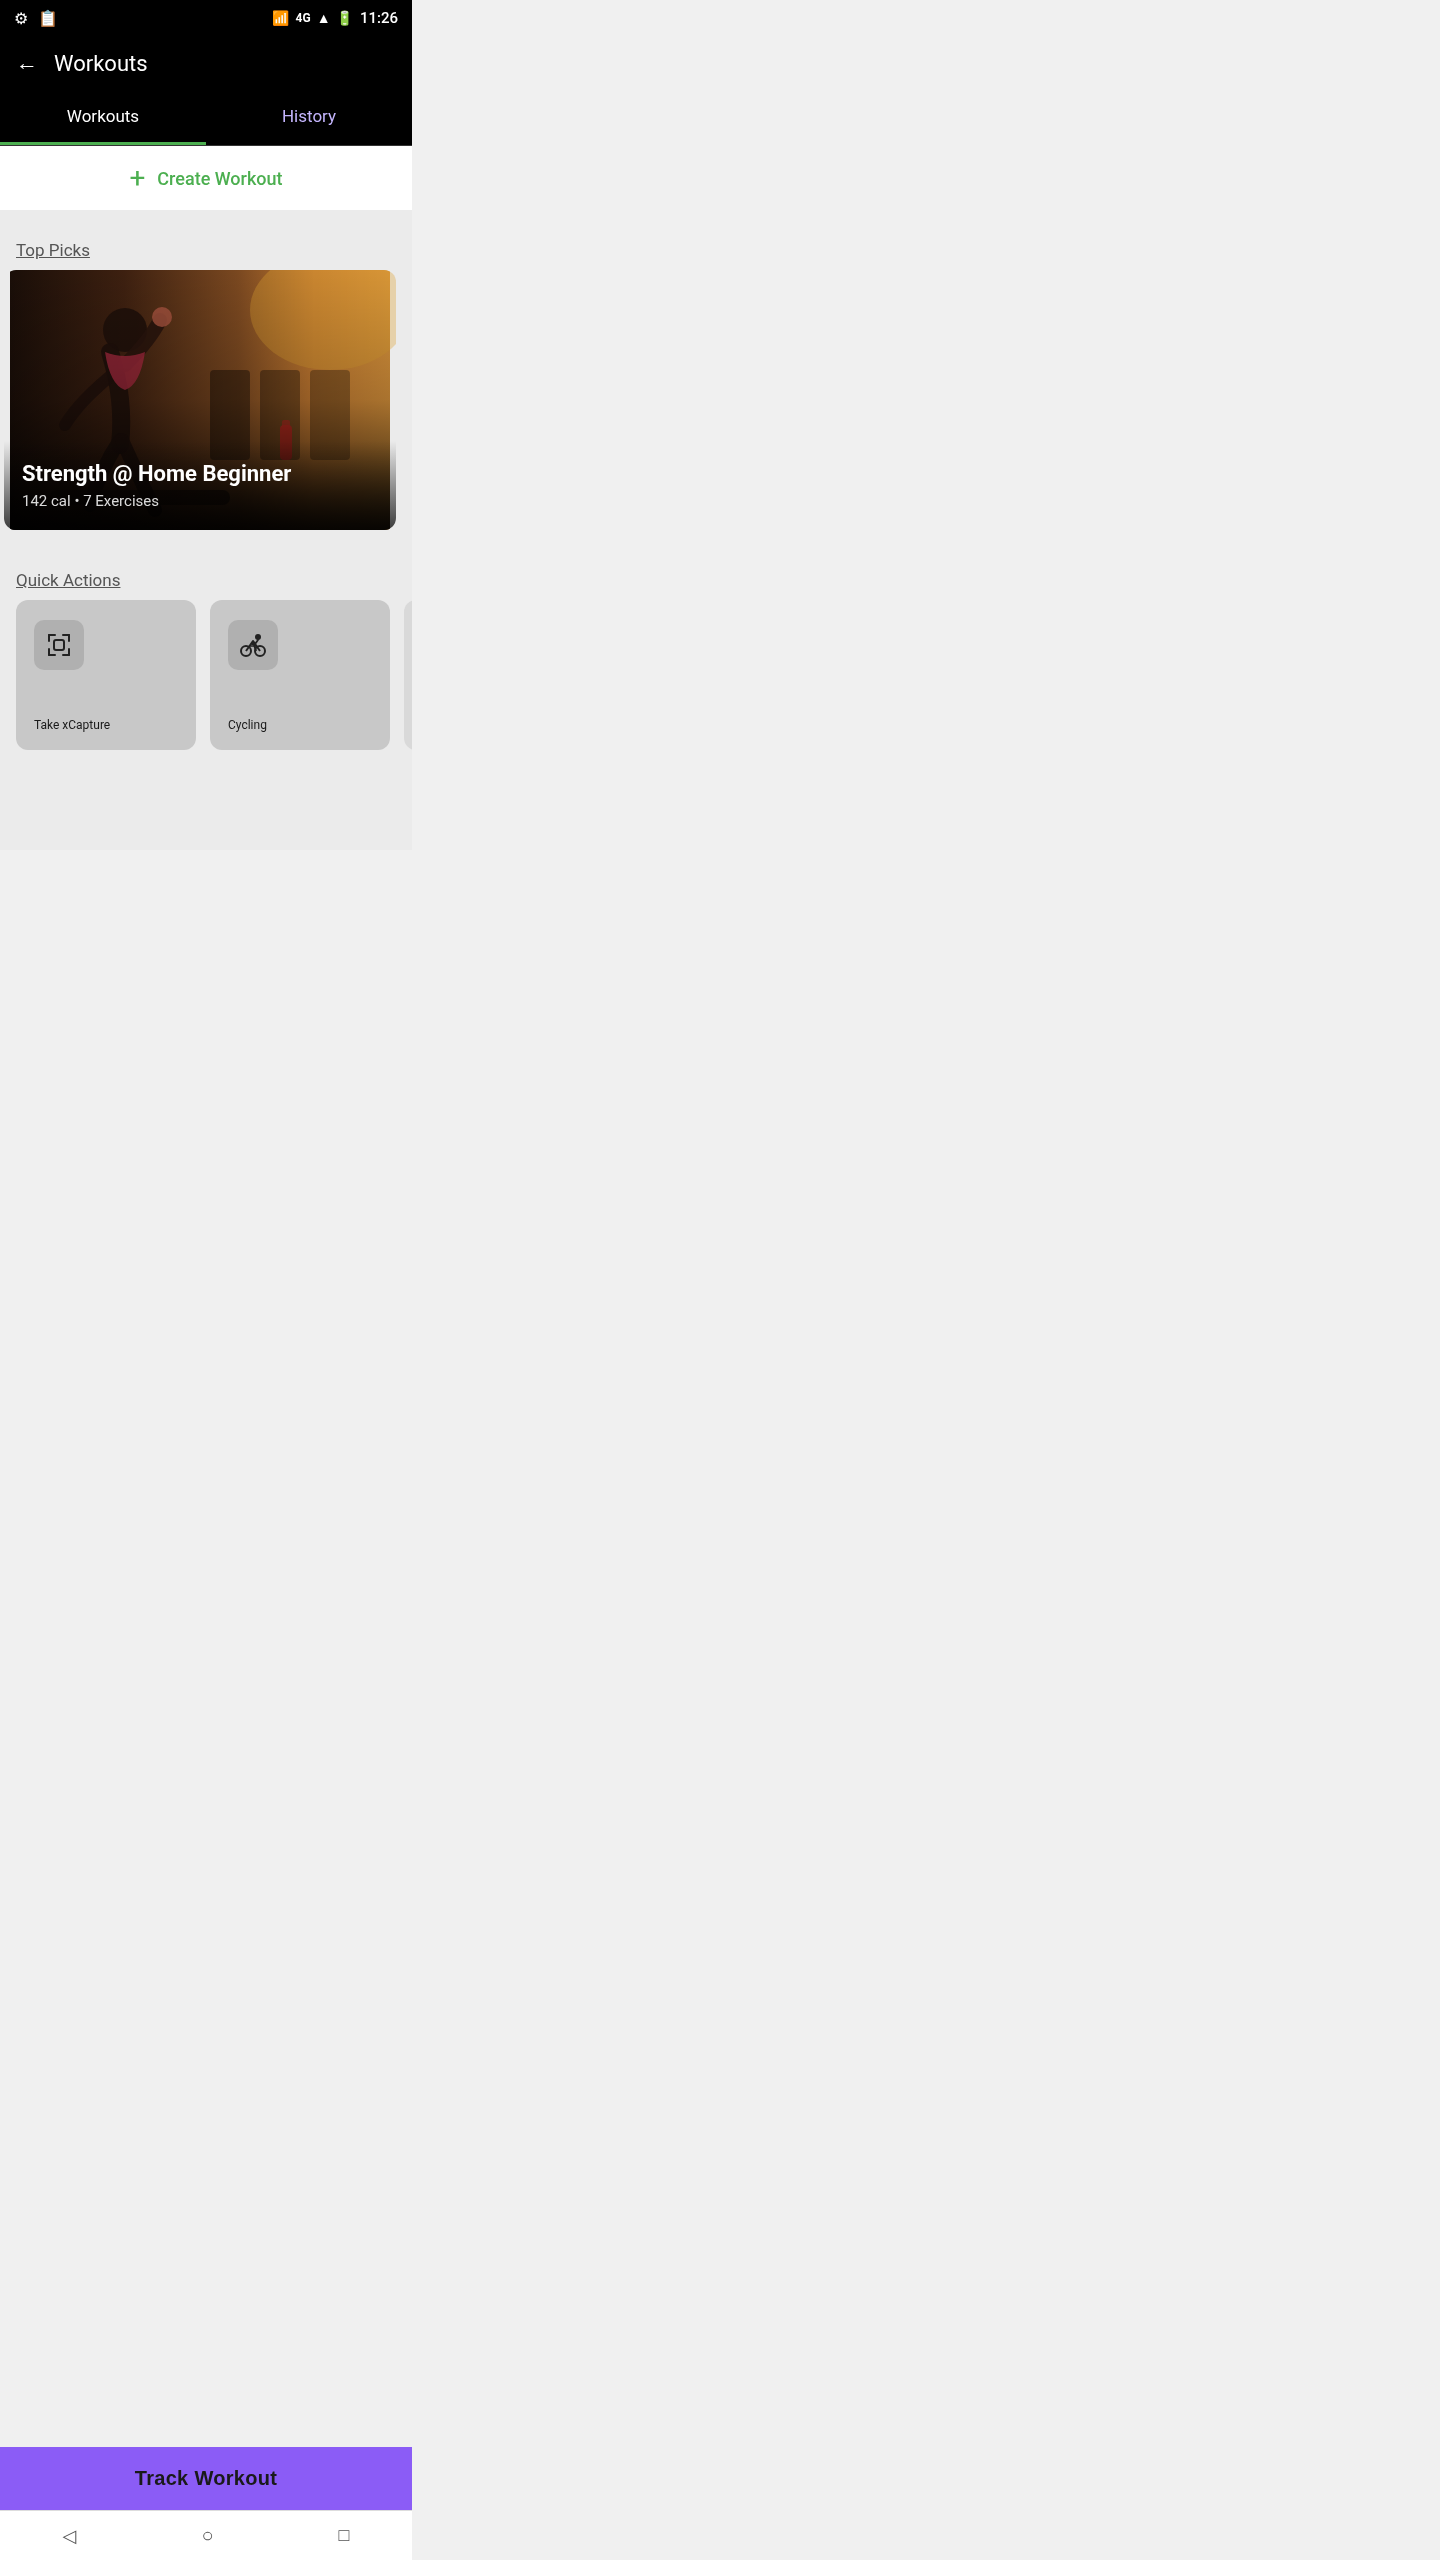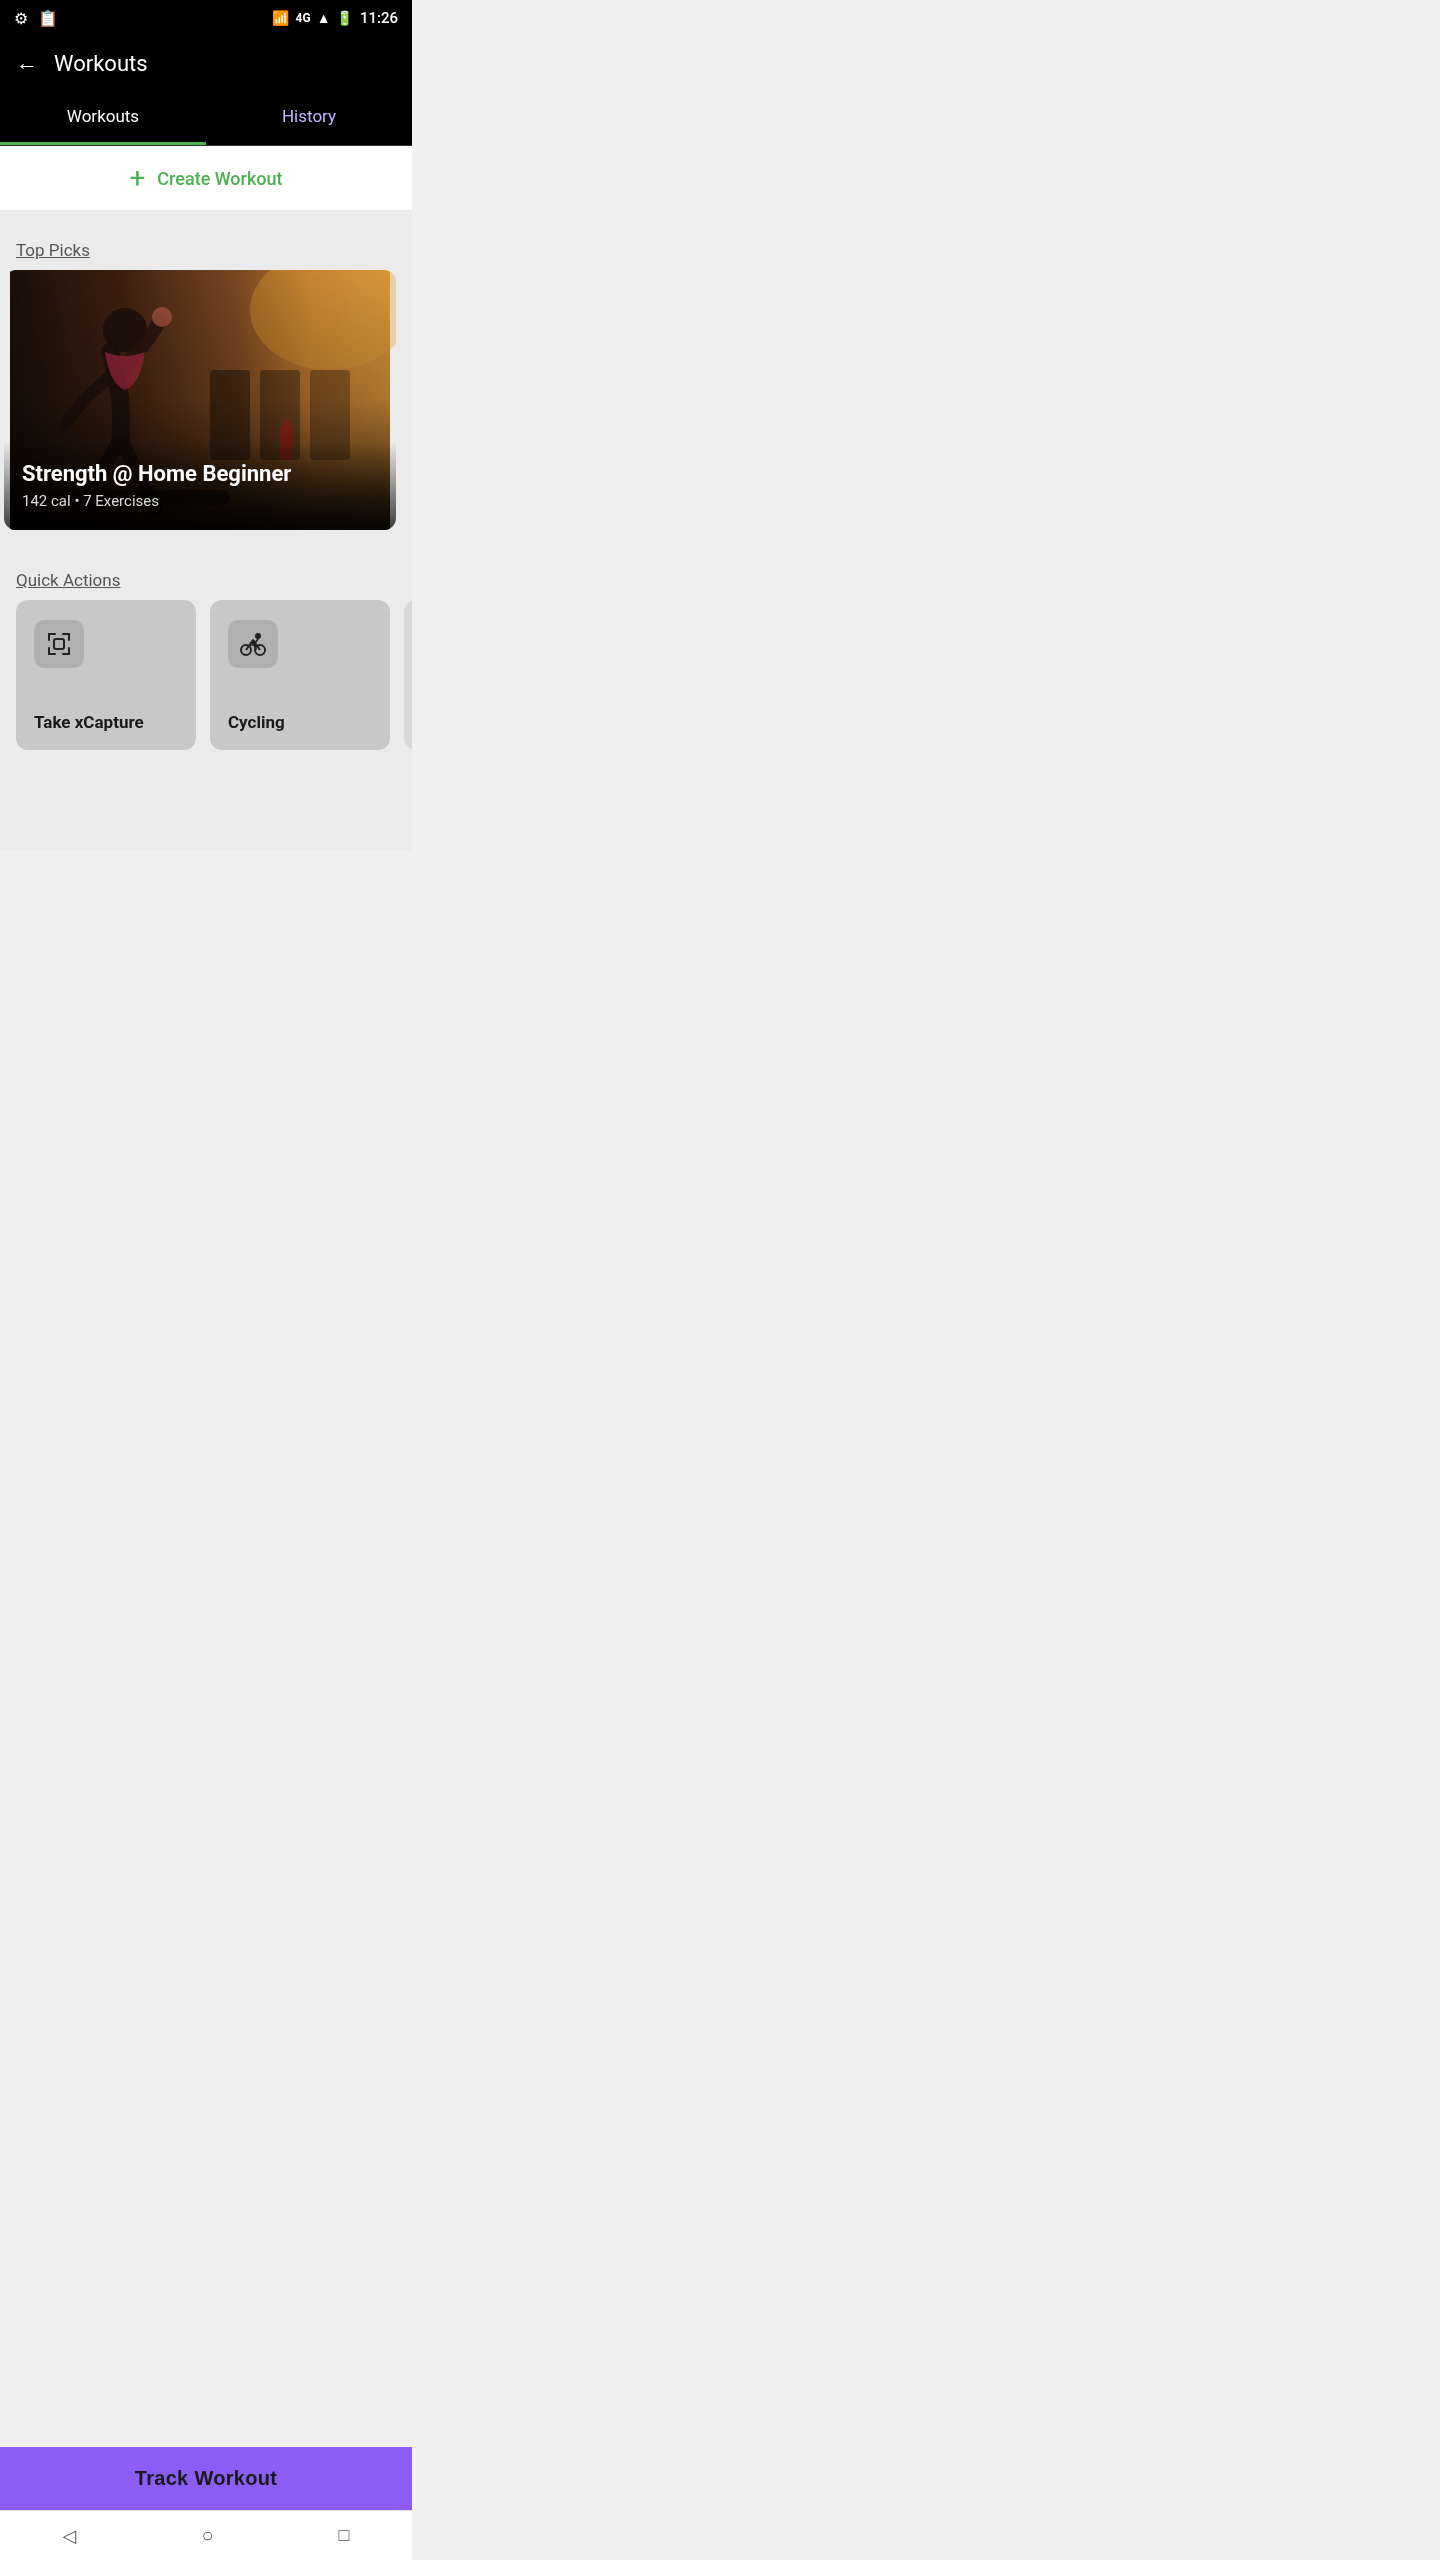--- a/index.html
+++ b/index.html
@@ -174,22 +174,22 @@
       width: 50px;
       height: 50px;
       background-color: #b0b0b0;
       border-radius: 10px;
       display: flex;
       align-items: center;
       justify-content: center;
       font-size: 22px;
     }
     .quick-action-label {
-      font-size: 17px;
-      font-weight: 700;
+      font-size: 12px;
+      font-weight: 400;
       color: #1a1a1a;
       margin-top: 44px;
     }
 
     
     .track-workout-container {
       padding: 0 0;
       position: fixed;
       bottom: 50px;
       left: 0;

